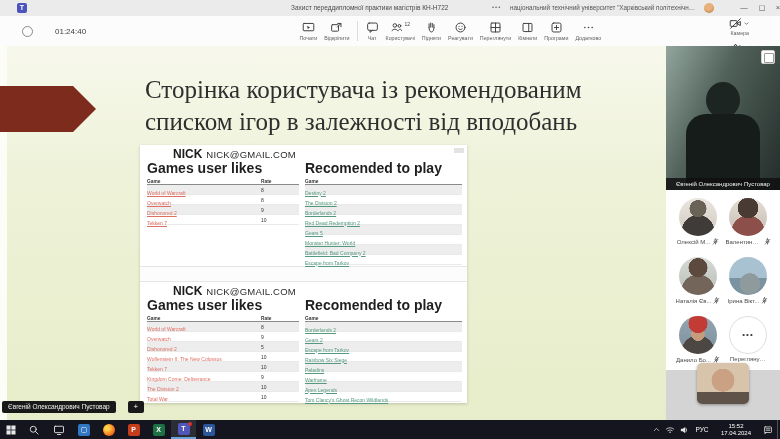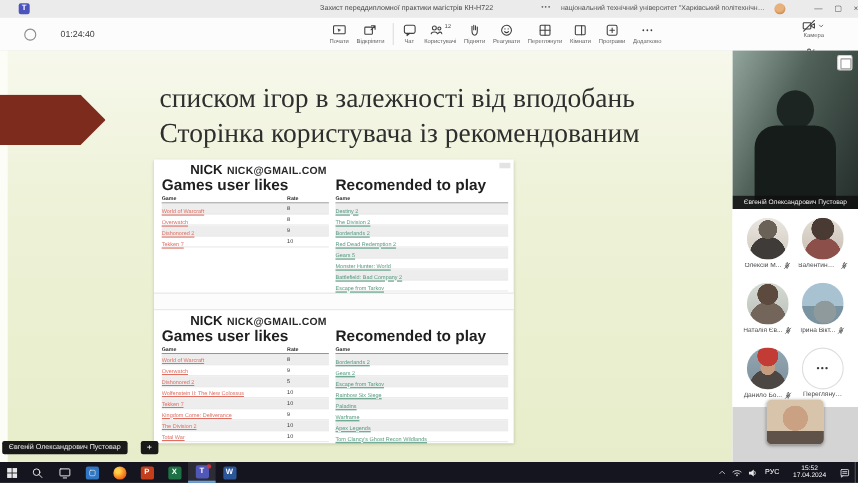--- a/index.html
+++ b/index.html
@@ -51,21 +51,21 @@
   .stage-leftstrip{left:0;top:0;width:7px;height:374px;background:#fdfdf8;}
   .ribbon{left:0;top:40px;width:96px;height:46px;background:#7c2b1d;
           clip-path:polygon(0 0,73px 0,96px 23px,73px 46px,0 46px);}
   .slide-title{left:145px;top:28px;width:475px;font-family:"Liberation Serif",serif;
                font-size:25px;line-height:32px;color:#2e2e2e;}
   .card{left:140px;top:99px;width:327px;background:#fff;box-shadow:0 1px 3px rgba(0,0,0,.18);}
   .scrollfrag{position:absolute;right:3px;top:3px;width:10px;height:5px;background:#e3e3e3;}
   .section{padding:2px 5px 0 7px;height:121px;box-sizing:border-box;position:relative;}
   .user-line{height:15px;display:flex;align-items:baseline;gap:4px;}
   .user-name{font-size:12px;font-weight:bold;color:#1c1c1c;padding-left:26px;}
-  .user-email{font-size:9.5px;font-weight:700;color:#2a2a2a;letter-spacing:.2px;}
+  .user-email{font-size:9.5px;font-weight:400;color:#2a2a2a;letter-spacing:.2px;}
   .cols{display:flex;}
   .colL{width:152px;}
   .colR{width:157px;margin-left:6px;}
   .tblhead{font-size:14px;font-weight:bold;color:#1f1f1f;height:13px;line-height:13px;}
   .thr{display:flex;align-items:flex-end;height:9px;border-bottom:1px solid #8a8a8a;}
   .th{font-size:4.8px;font-weight:bold;color:#333;}
   .th.game{flex:1;}
   .th.rate{width:38px;}
   .tr{display:flex;align-items:center;height:10px;border-bottom:1px solid #eaeaea;box-sizing:border-box;}
   .tbody .tr:nth-child(odd){background:#ededed;}
@@ -287,22 +287,22 @@
           <path d="M3 4.5l3 3 3-3" stroke="#fff" fill="none" stroke-width="1.3"></path>
         </svg>
     </div>
   </div>
 </div>
 
 <div class="abs stage">
   <div class="abs stage-leftstrip"></div>
   <div class="abs ribbon"></div>
   <div class="abs slide-title">
+    <div>Сторінка користувача із рекомендованим</div>
     <div>списком ігор в залежності від вподобань</div>
-    <div>Сторінка користувача із рекомендованим</div>
   </div>
 
   <div class="abs card">
     <div class="scrollfrag"></div>
 
     <div class="section">
       <div class="user-line">
         <span class="user-name">NICK</span>
         <span class="user-email">NICK@GMAIL.COM</span>
       </div>

